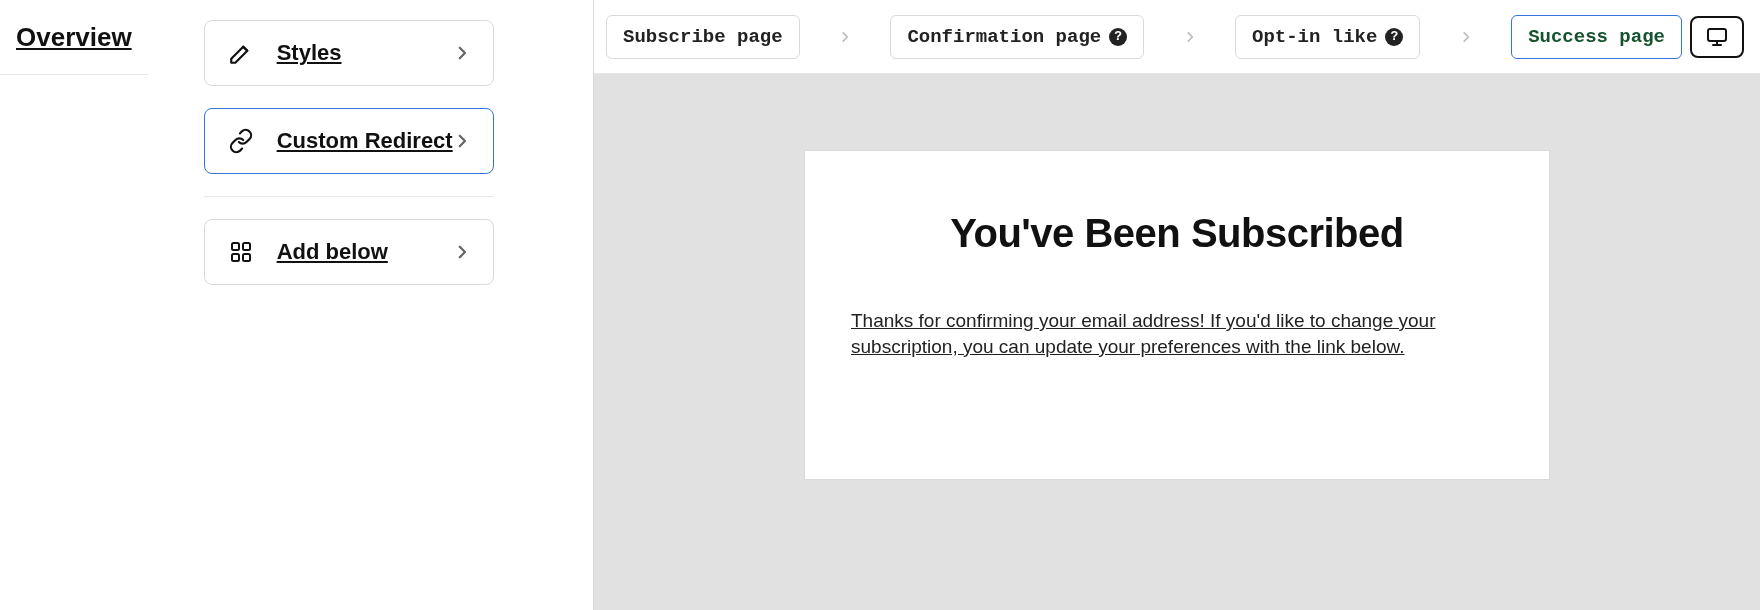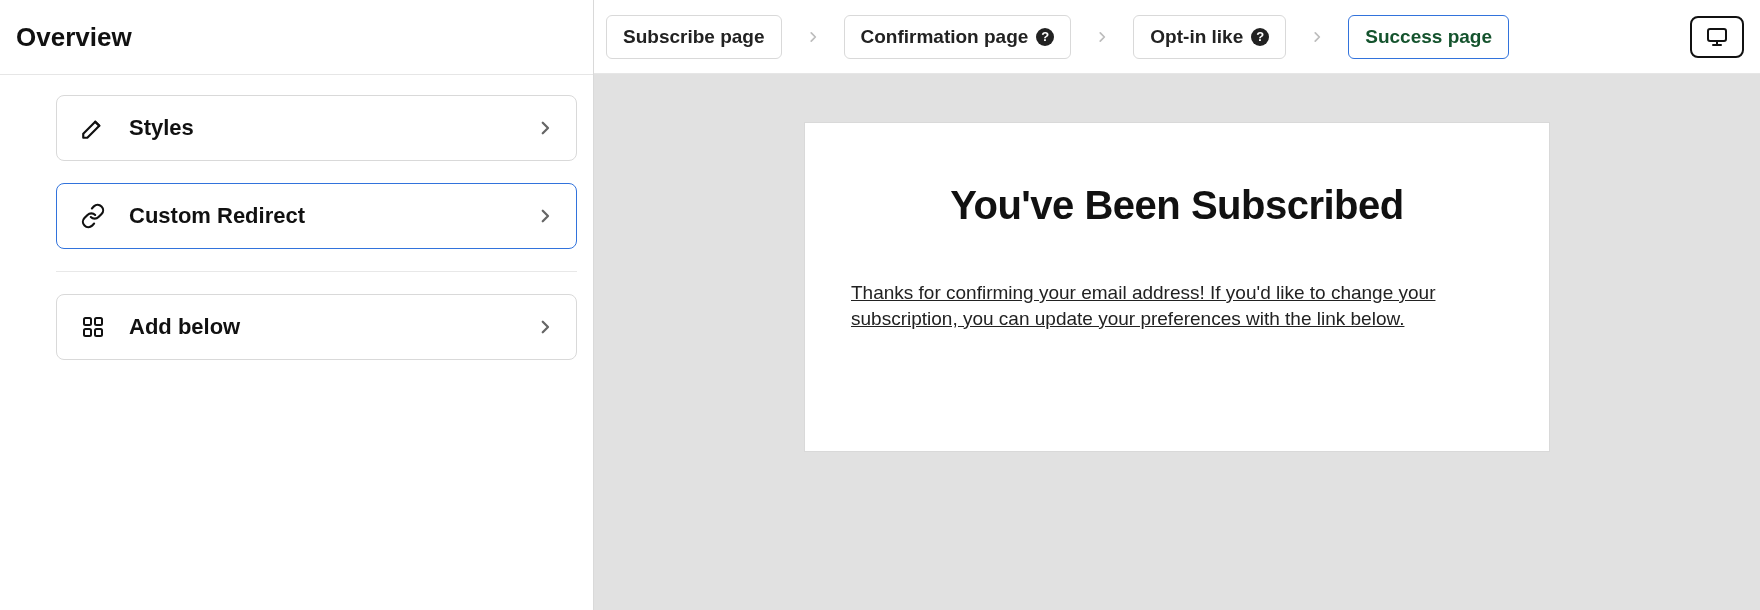--- a/index.html
+++ b/index.html
@@ -13,21 +13,22 @@
     height: 610px;
     overflow: hidden;
   }
 
   
   .sidebar {
     width: 594px;
     flex-shrink: 0;
     border-right: 1px solid #d9d9d9;
     display: flex;
-    flex-direction: column;
+    flex-direction: row;
+    text-decoration: underline;
   }
   .sidebar-header {
     height: 75px;
     padding: 0 16px;
     display: flex;
     align-items: center;
     border-bottom: 1px solid #e6e6e6;
   }
   .sidebar-title {
     font-size: 26px;
@@ -88,22 +89,23 @@
     display: flex;
     align-items: center;
     border-bottom: 1px solid #e6e6e6;
     gap: 8px;
     background: #fff;
   }
   .breadcrumbs {
     flex: 1;
     display: flex;
     align-items: center;
-    justify-content: flex-start;
+    justify-content: space-between;
     gap: 24px;
+    font-family: Liberation Mono, monospace;
   }
   .crumb {
     display: inline-flex;
     align-items: center;
     gap: 8px;
     padding: 10px 16px;
     border: 1px solid #d9d9d9;
     border-radius: 6px;
     background: #fff;
     font-size: 19px;
@@ -145,21 +147,21 @@
     cursor: pointer;
     margin-right: 4px;
   }
 
   .canvas {
     flex: 1;
     background: #e1e1e1;
     display: flex;
     align-items: flex-start;
     justify-content: center;
-    padding-top: 48px;
+    padding-top: 76px;
     overflow: auto;
   }
   .preview-card {
     width: 746px;
     min-height: 330px;
     background: #fff;
     border: 1px solid #d9d9d9;
     padding: 60px 46px 40px 46px;
   }
   .preview-title {

